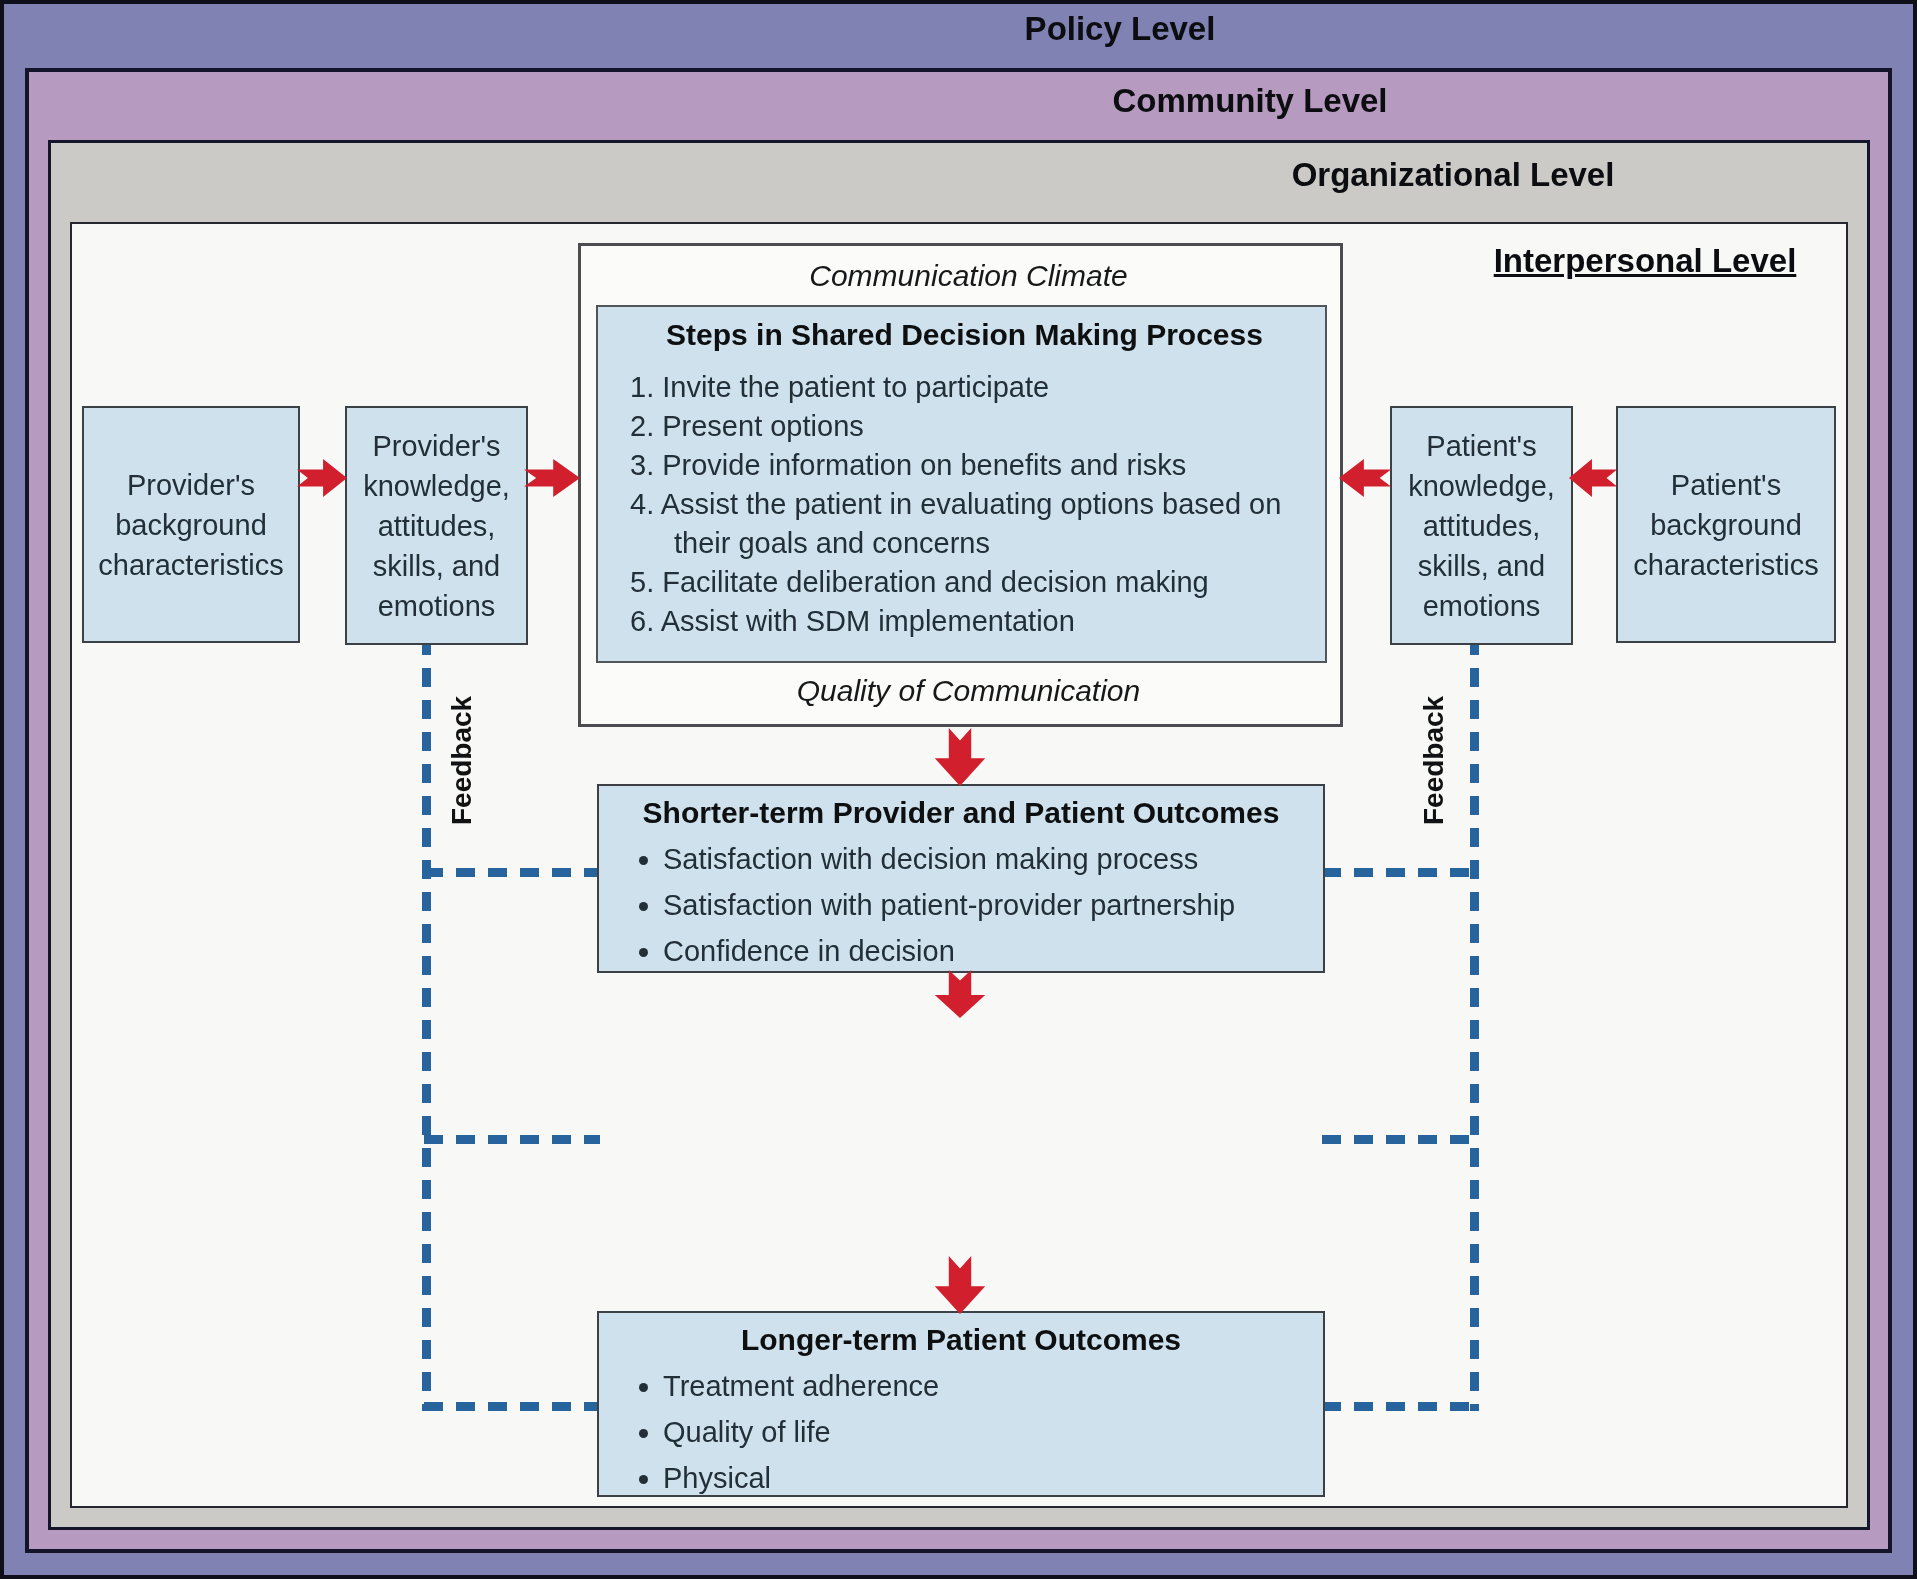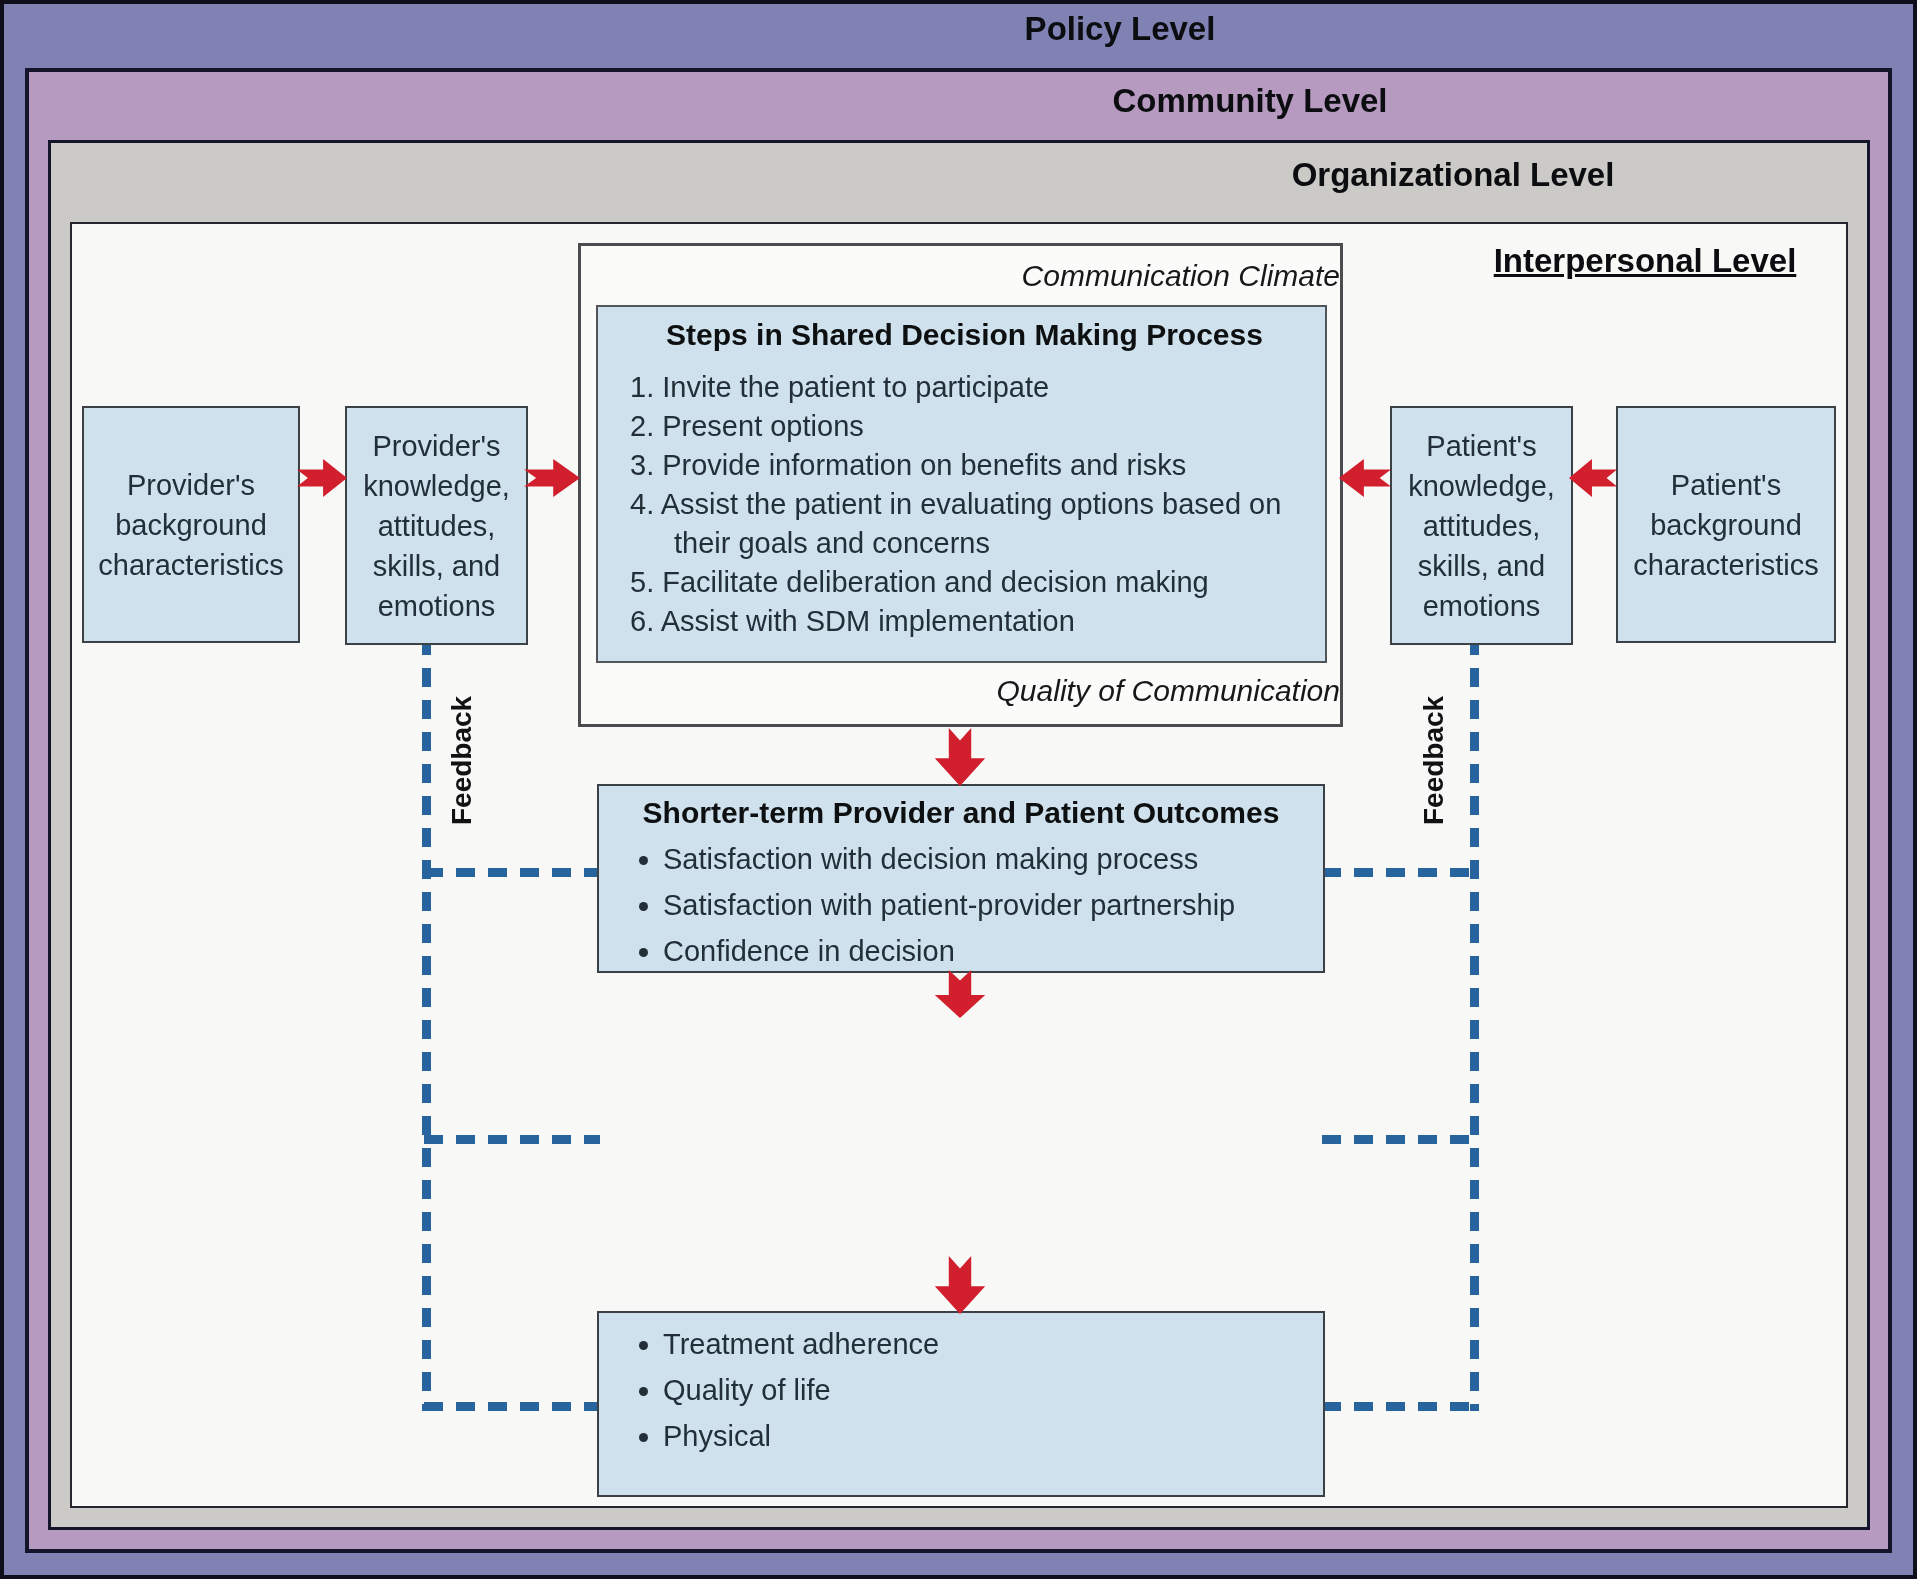--- a/index.html
+++ b/index.html
@@ -36,21 +36,21 @@
   .b-provider-know{left:345px;top:358px;width:183px;height:239px;}
   .b-patient-know{left:1390px;top:358px;width:183px;height:239px;}
   .b-patient-bg{left:1616px;top:358px;width:220px;height:237px;}
 
   
   .comm-box{
     position:absolute;left:578px;top:243px;width:765px;height:484px;
     background:#fbfbfa;border:3px solid #4c4c50;
   }
   .comm-caption{
-    position:absolute;left:0;width:100%;text-align:right;
+    position:absolute;left:8px;width:100%;text-align:center;
     font-size:30px;font-style:italic;color:#17181a;
   }
   .comm-caption.top{top:13px;}
   .comm-caption.bottom{bottom:16px;}
   .steps-box{
     position:absolute;left:15px;top:59px;width:731px;height:358px;
     background:#cfe1ec;border:2px solid #515559;
     padding:9px 12px 0 18px;
   }
   .steps-title{font-size:30px;font-weight:bold;text-align:center;color:#0d0f10;line-height:38px;margin-bottom:12px;}
@@ -174,20 +174,21 @@
     <div class="outcome-title">Shorter-term Provider and Patient Outcomes</div>
     <ul class="outcome-list">
       <li>Satisfaction with decision making process</li>
       <li>Satisfaction with patient-provider partnership</li>
       <li>Confidence in decision</li>
     </ul>
   </div>
 
 
   <div class="bluebox outcome-box o-box3">
+    <div class="outcome-title">Longer-term Patient Outcomes</div>
     <ul class="outcome-list">
       <li>Treatment adherence</li>
       <li>Quality of life</li>
       <li>Physical</li>
     </ul>
   </div>
 
   <svg class="arrow a1" width="50" height="42" viewBox="0 0 46 40" preserveAspectRatio="none">
     <polygon points="0,12 10,20 0,28 24,28 24,38 46,20 24,2 24,12" fill="#d11f2e"></polygon>
   </svg>

